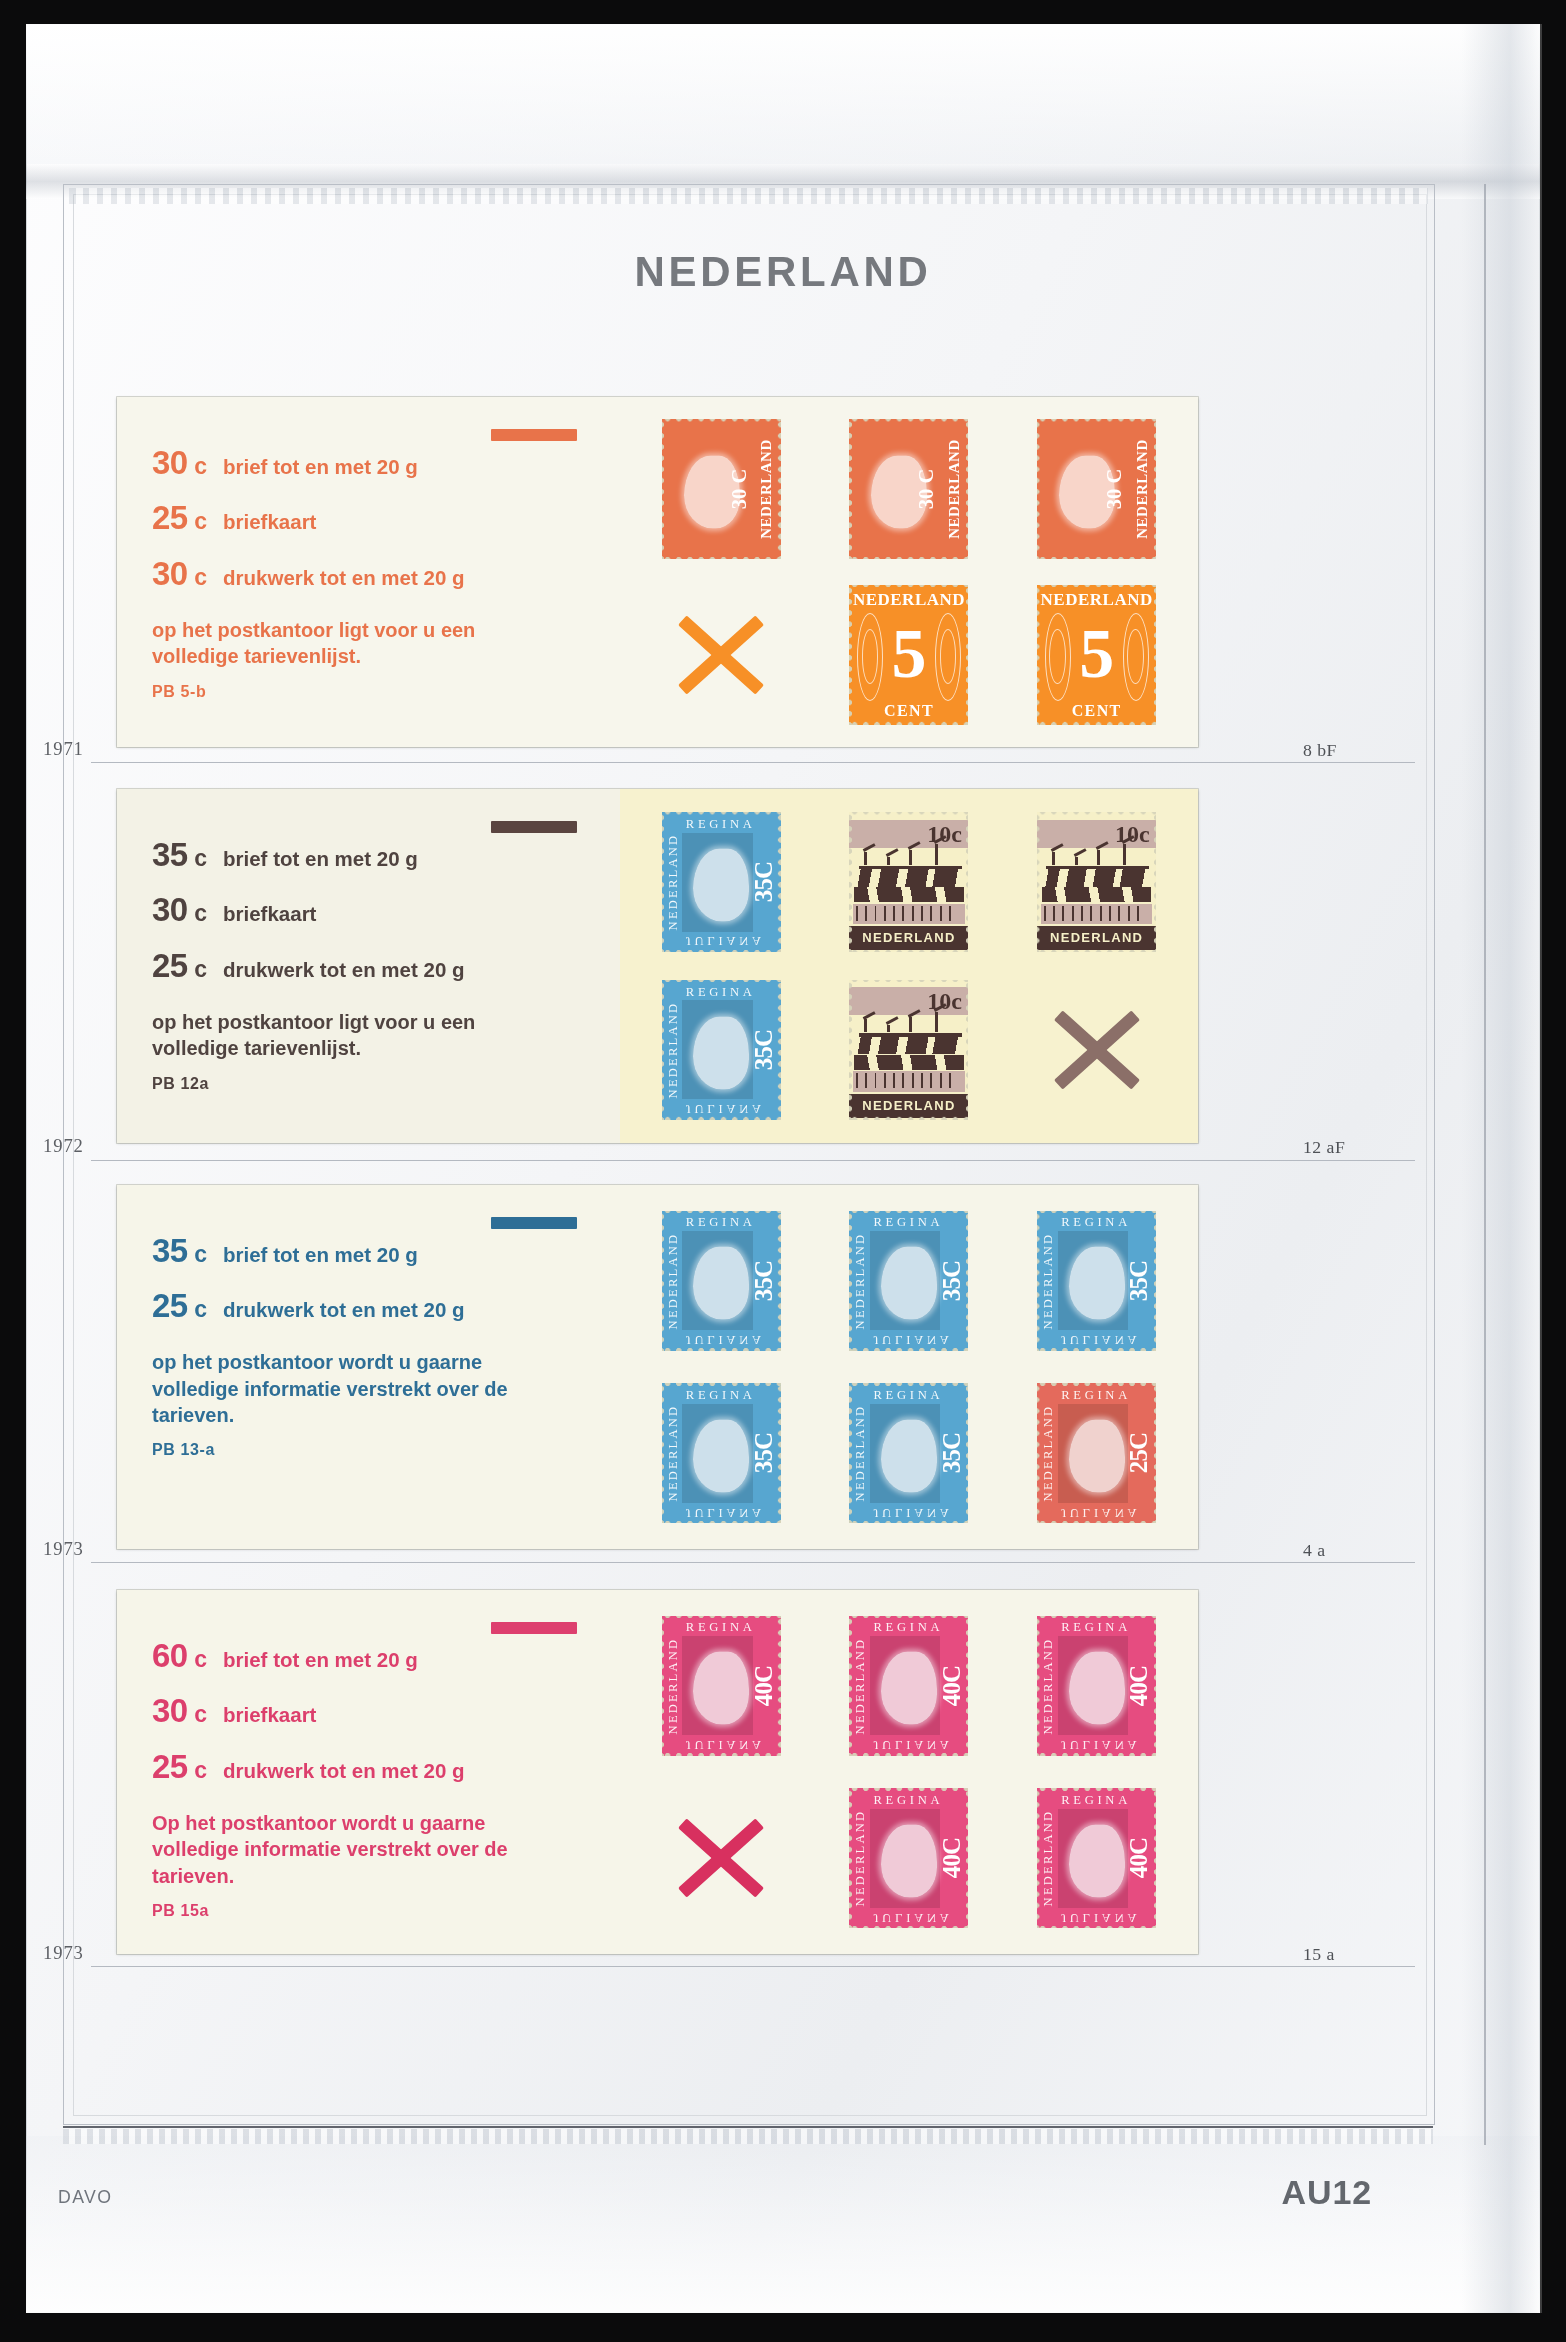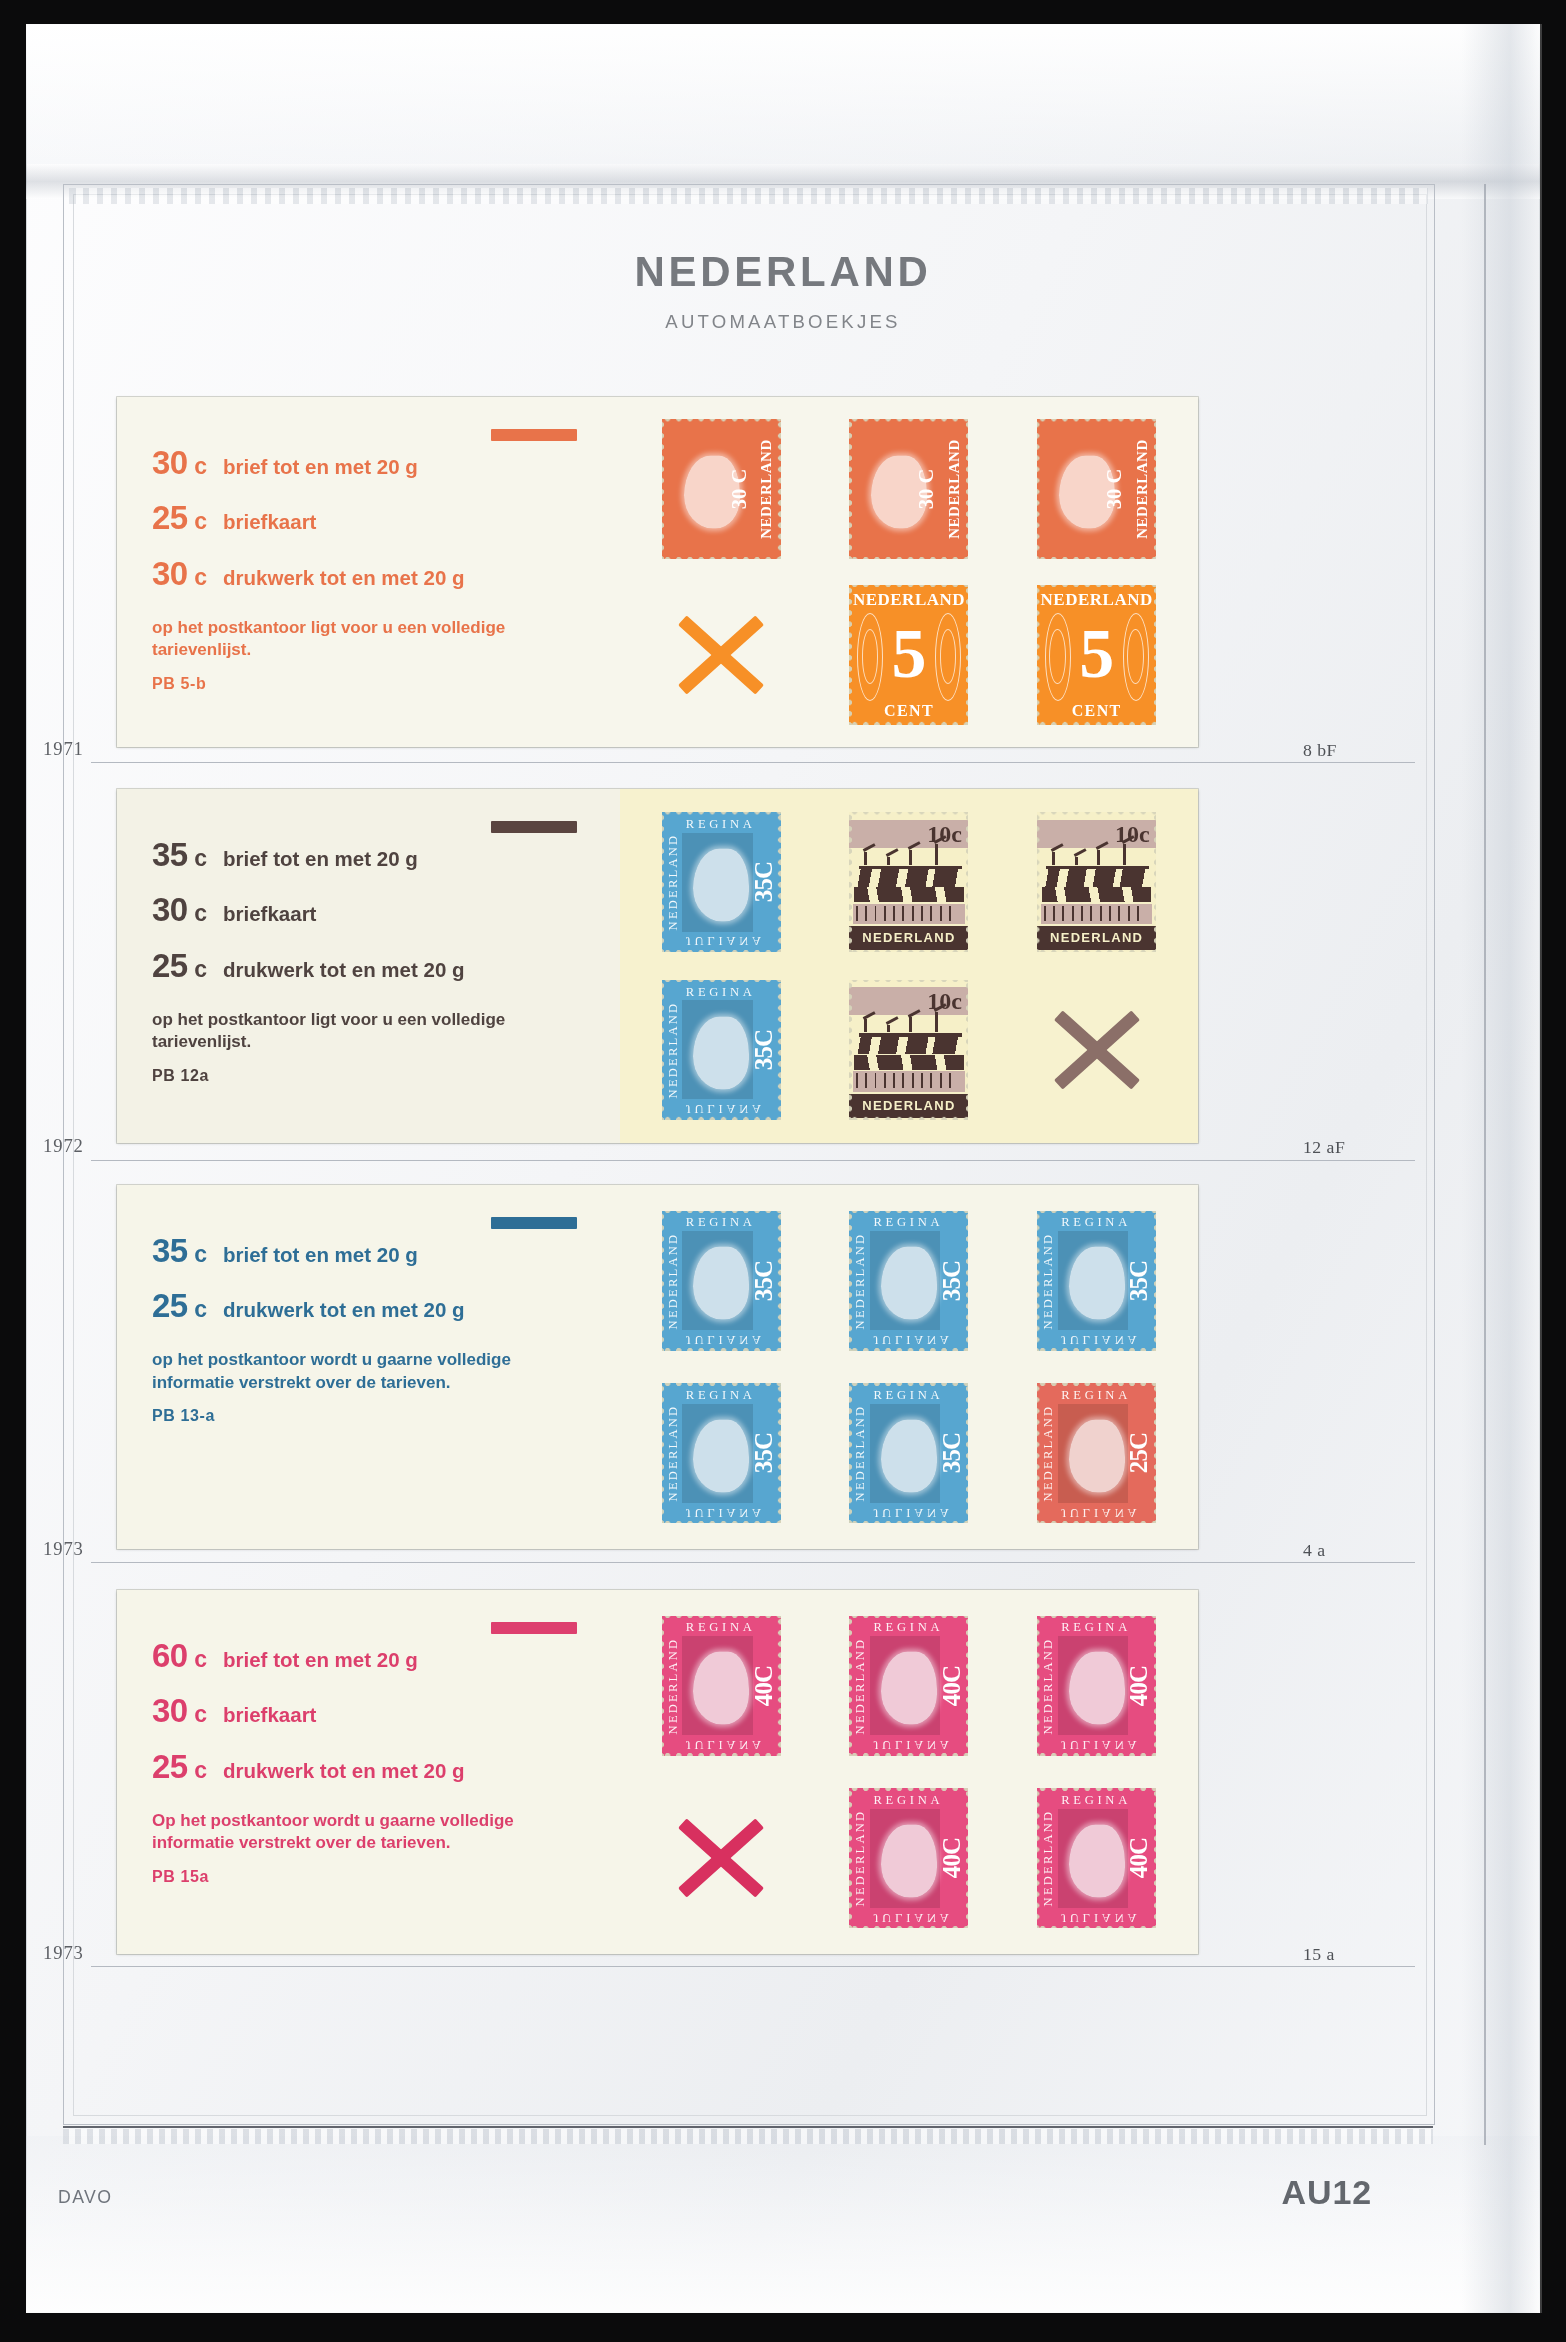--- a/index.html
+++ b/index.html
@@ -71,21 +71,21 @@
     box-sizing:border-box;
   }
   .cover .colorbar{
     position:absolute;right:43px;top:32px;width:86px;height:12px;border-radius:0.9px;
   }
   .rates{margin-top:20.5px;}
   .rate{display:flex;align-items:baseline;margin-bottom:17.7px;white-space:nowrap;}
   .rate .val{font-size:33px;font-weight:700;letter-spacing:-0.5px;}
   .rate .cc{font-size:23px;font-weight:700;margin-left:6.5px;}
   .rate .desc{font-size:20.5px;font-weight:600;margin-left:16px;}
-  .note{font-size:17px;line-height:1.32;font-weight:600;margin-top:24px;max-width:401px;}
+  .note{font-size:20px;line-height:1.32;font-weight:600;margin-top:24px;max-width:401px;}
   .pb{font-size:16px;font-weight:600;margin-top:13px;letter-spacing:0.6px;}
 
   
   .pane{
     position:relative;flex:1 1 auto;display:grid;gap:0;
     grid-template-columns:repeat(3,1fr);grid-template-rows:repeat(2,1fr);
     padding:9.3px 7.5px 9.3px 7.5px;box-sizing:border-box;
   }
   .cell{position:relative;display:flex;align-items:center;justify-content:center;}
   .stamp{
@@ -234,21 +234,20 @@
   <div class="sheen c"></div>
   <div class="sheen d"></div>
 
   <div class="leaf-frame"></div>
   <div class="leaf-frame inner2"></div>
   <div class="emboss-band"></div>
   <div class="right-edge"></div>
 
   <div class="header">
     <div class="title">NEDERLAND</div>
-    <div class="subtitle">AUTOMAATBOEKJES</div>
   </div>
 
   <div class="grid" id="grid">
       <div class="booklet" style="left: 26px; top: 0px; width: 1081px; height: 350px; background: rgb(247, 246, 236);">
         <div class="cover" style="background: rgb(247, 246, 236); color: rgb(232, 115, 74);">
           <div class="colorbar" style="background: rgb(232, 115, 74);"></div>
           <div class="rates">
             <div class="rate">
               <span class="val">30</span>
               <span class="cc">c</span>

